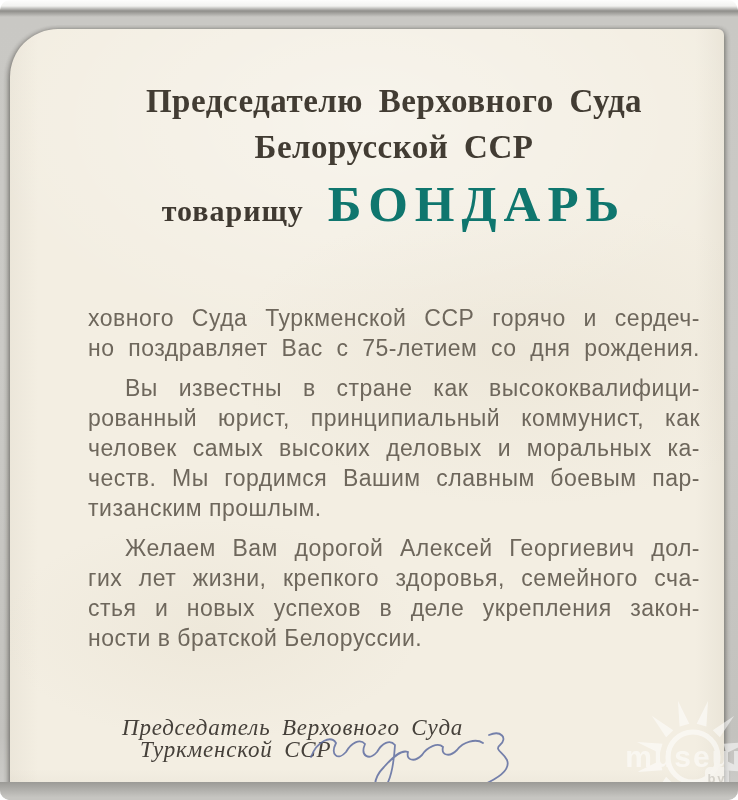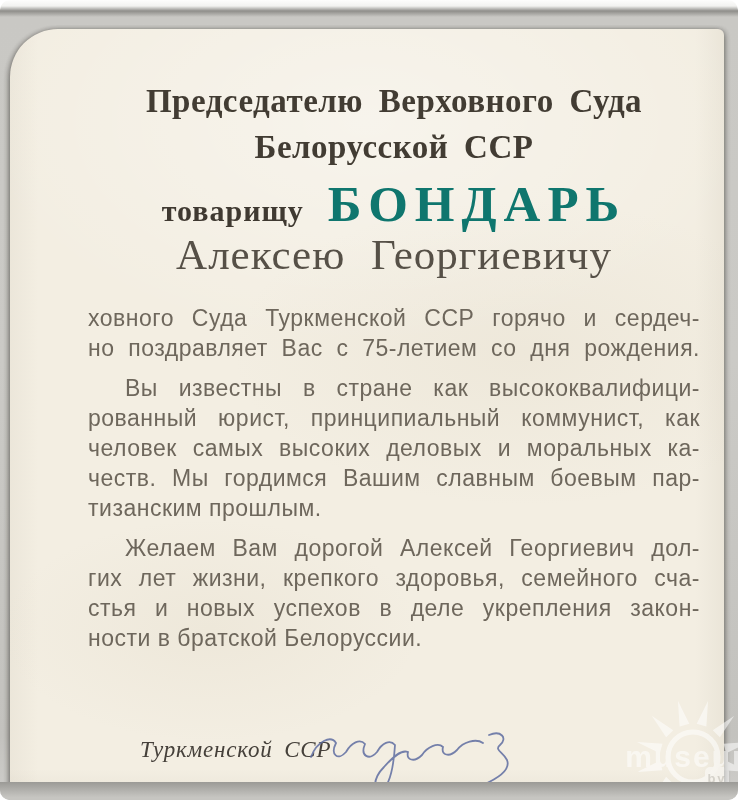--- a/index.html
+++ b/index.html
@@ -129,21 +129,20 @@
   <div class="paper">
 
     <div class="addr1">Председателю Верховного Суда</div>
     <div class="addr2">Белорусской ССР</div>
 
     <div class="salutation-row">
       <span class="salutation">товарищу</span>
       <span class="surname">БОНДАРЬ</span>
     </div>
 
-    <div class="fio">Алексею Георгиевичу</div>
 
     <div class="body-text">
       <div class="para">
         <div class="line">ховного Суда Туркменской ССР горячо и сердеч-</div>
         <div class="line">но поздравляет Вас с 75-летием со дня рождения.</div>
       </div>
       <div class="para">
         <div class="line first">Вы известны в стране как высококвалифици-</div>
         <div class="line">рованный юрист, принципиальный коммунист, как</div>
         <div class="line">человек самых высоких деловых и моральных ка-</div>
@@ -151,20 +150,21 @@
         <div class="line end">тизанским прошлым.</div>
       </div>
       <div class="para">
         <div class="line first">Желаем Вам дорогой Алексей Георгиевич дол-</div>
         <div class="line">гих лет жизни, крепкого здоровья, семейного сча-</div>
         <div class="line">стья и новых успехов в деле укрепления закон-</div>
         <div class="line end">ности в братской Белоруссии.</div>
       </div>
     </div>
 
+    <div class="sig1">Председатель Верховного Суда</div>
     <div class="sig2">Туркменской ССР</div>
 
     <svg class="ink" viewBox="0 0 250 115">
       <g fill="none" stroke="#5f6da1" stroke-width="1.8" stroke-linecap="round" opacity="0.85">
         <path d="M 18 60
                  C 24 44, 38 38, 43 46
                  C 37 58, 45 64, 53 55
                  C 58 46, 67 41, 72 47
                  C 67 59, 76 64, 84 55
                  C 89 46, 97 42, 102 48

